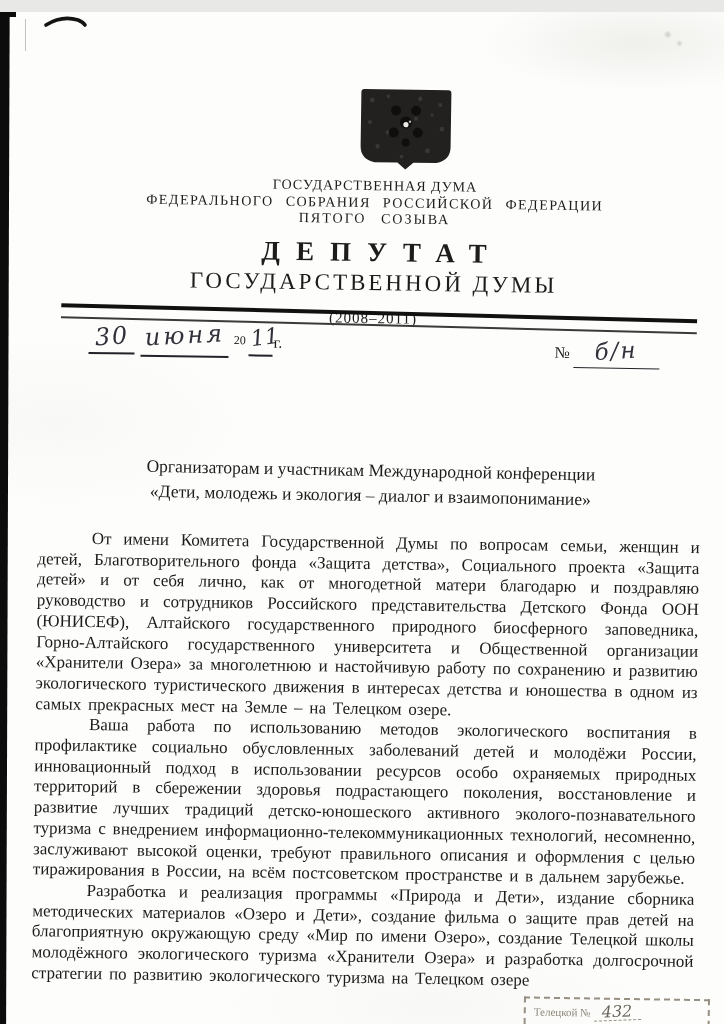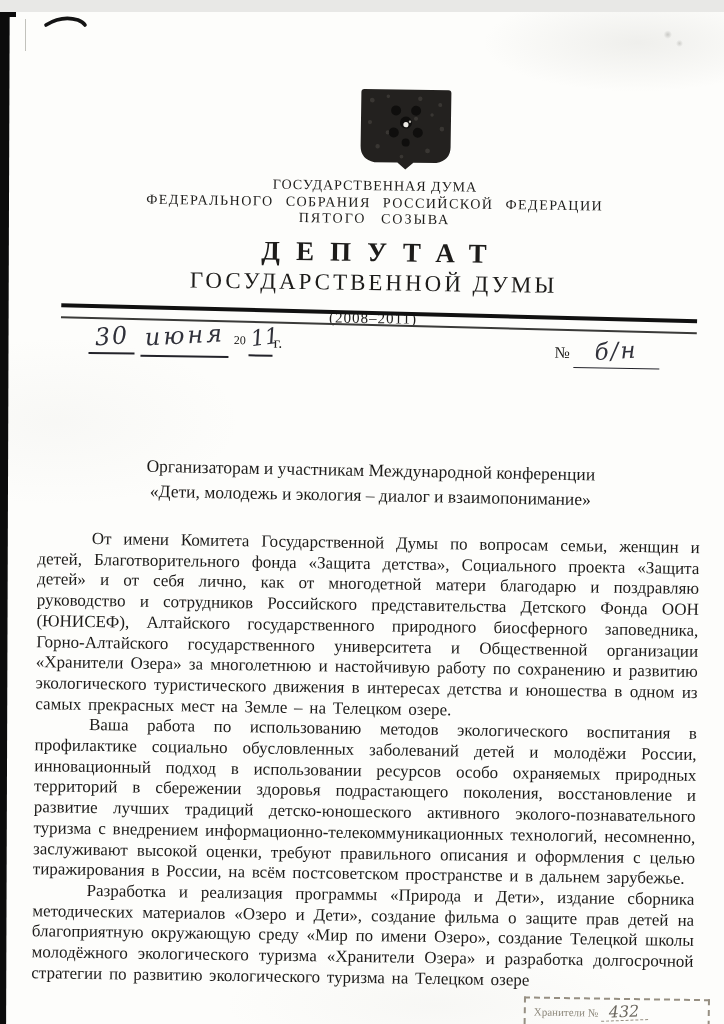--- a/index.html
+++ b/index.html
@@ -150,21 +150,21 @@
     </div>
 
     <div class="body-text">
       <p>От имени Комитета Государственной Думы по вопросам семьи, женщин и детей, Благотворительного фонда «Защита детства», Социального проекта «Защита детей» и от себя лично, как от многодетной матери благодарю и поздравляю руководство и сотрудников Российского представительства Детского Фонда ООН (ЮНИСЕФ), Алтайского государственного природного биосферного заповедника, Горно-Алтайского государственного университета и Общественной организации «Хранители Озера» за многолетнюю и настойчивую работу по сохранению и развитию экологического туристического движения в интересах детства и юношества в одном из самых прекрасных мест на Земле – на Телецком озере.</p>
       <p>Ваша работа по использованию методов экологического воспитания в профилактике социально обусловленных заболеваний детей и молодёжи России, инновационный подход в использовании ресурсов особо охраняемых природных территорий в сбережении здоровья подрастающего поколения, восстановление и развитие лучших традиций детско-юношеского активного эколого-познавательного туризма с внедрением информационно-телекоммуникационных технологий, несомненно, заслуживают высокой оценки, требуют правильного описания и оформления с целью тиражирования в России, на всём постсоветском пространстве и в дальнем зарубежье.</p>
       <p>Разработка и реализация программы «Природа и Дети», издание сборника методических материалов «Озеро и Дети», создание фильма о защите прав детей на благоприятную окружающую среду «Мир по имени Озеро», создание Телецкой школы молодёжного экологического туризма «Хранители Озера» и разработка долгосрочной стратегии по развитию экологического туризма на Телецком озере</p>
     </div>
 
     <div class="stamp">
       <div class="st-row1">
-        <span>Хранители №</span>
+        <span>Телецкой №</span>
         <span class="hand st-num">432</span>
       </div>
       <div class="st-row2">
         <span>От</span>
         <span class="hand st-d1">15.</span>
         <span class="hand st-d2">07</span>
         <span class="hand st-d3">11</span>
       </div>
     </div>
 

